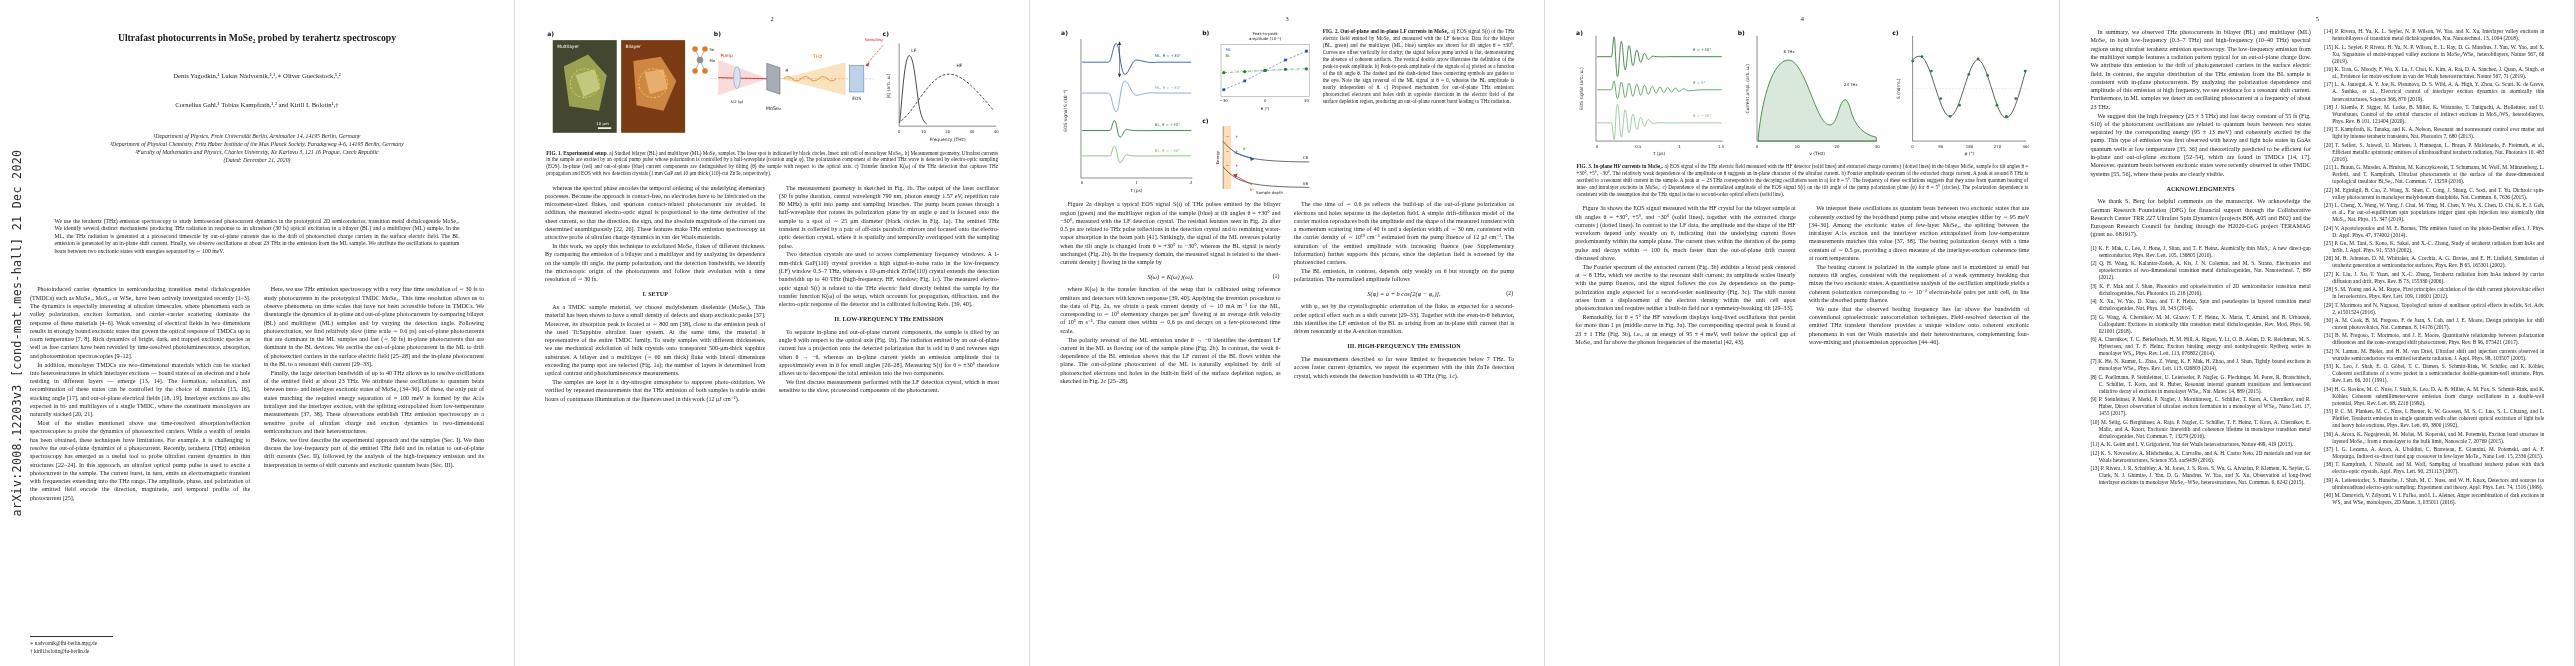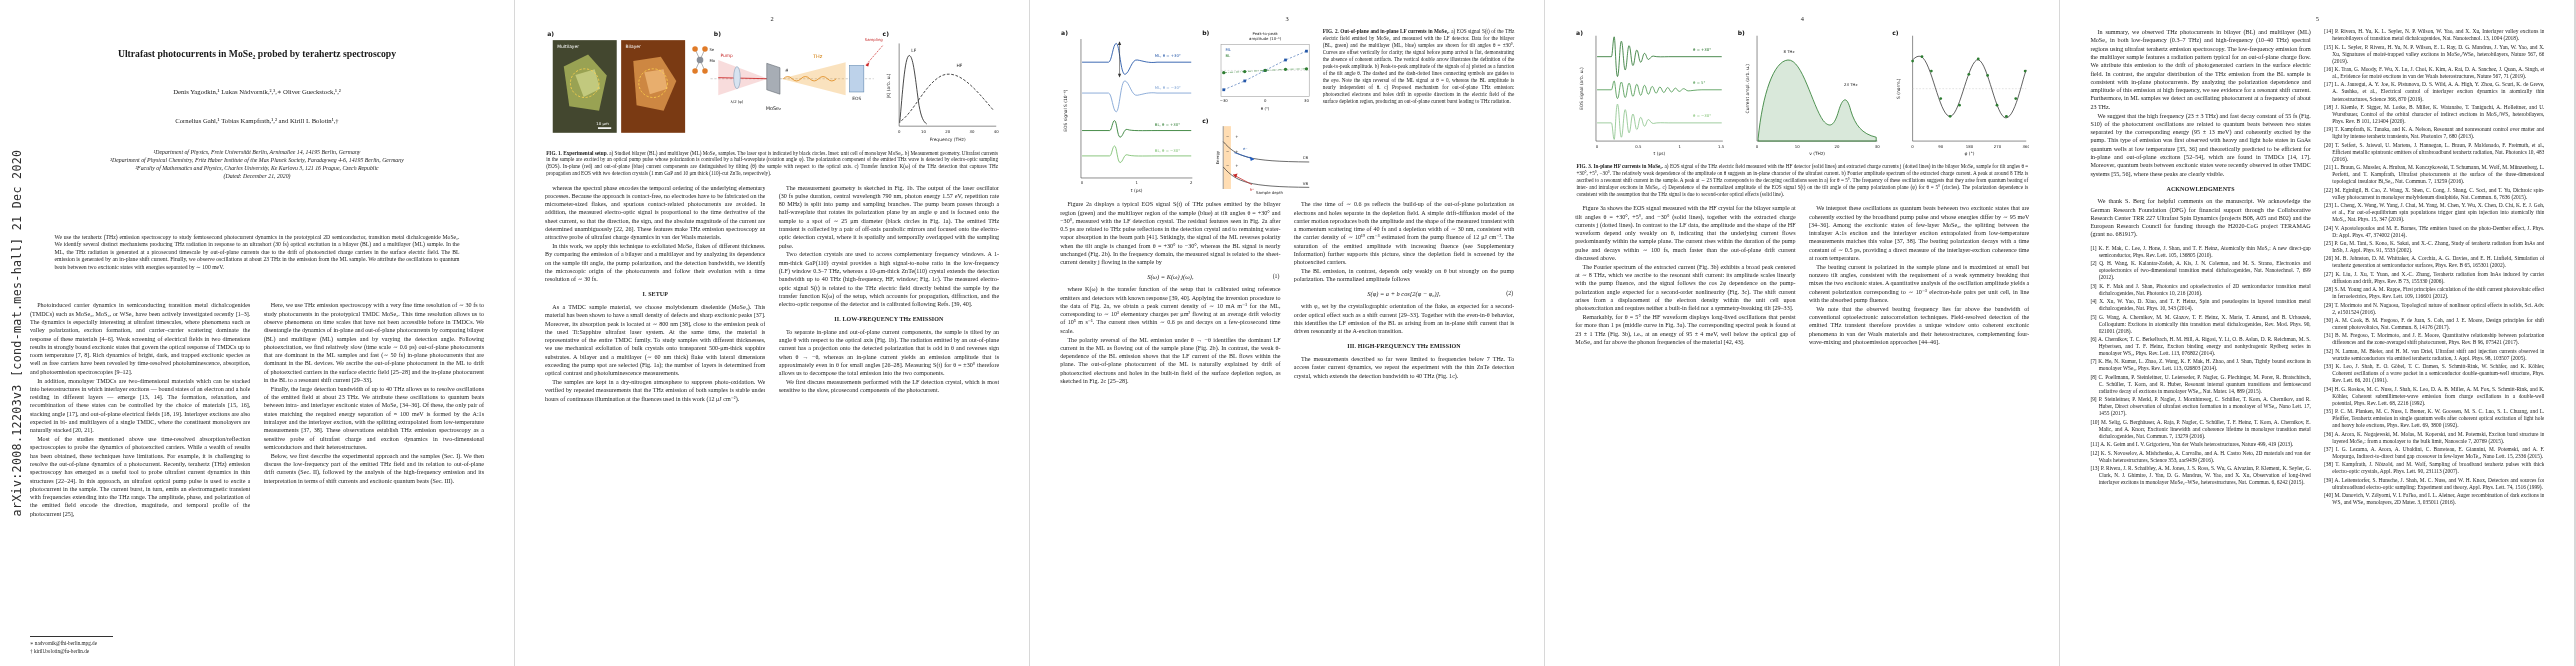--- a/index.html
+++ b/index.html
@@ -1,21 +1,21 @@
 <!DOCTYPE html>
 <html style="font-size:9px"><head>
 <meta charset="utf-8">
 <style>
   * { margin:0; padding:0; box-sizing:border-box; }
   html,body { width:2576px; height:667px; }
   body { background:#d8d8d8; font-family:"Liberation Serif","DejaVu Serif",serif; color:#1a1a1a; }
   .spread { display:flex; width:2575px; height:667px; gap:1.1px; }
   .page { width:514px; height:667px; background:#ffffff; position:relative; overflow:hidden;
           padding:14.5px 30px 12.2px; display:flex; flex-direction:column; }
-  .page.first { padding-top:48px;gap:20px; }
+  .page.first { padding-top:32px;gap:20px; }
   .pageno { text-align:center; font-size:6.4px; margin-bottom:6.7px; }
   .arxiv { position:absolute; left:16.7px; top:333px; transform:translate(-50%,-50%) rotate(-90deg);
            white-space:nowrap; font-size:11.7px; color:#2e2e2e; letter-spacing:0.3px;
            font-family:"DejaVu Sans Mono",monospace; }
   .title { text-align:center; font-size:9.7px; font-weight:bold; margin:0 5.6px 7.8px; }
   .authors { text-align:center; font-size:6.7px; line-height:1.4; }
   .affil { text-align:center; font-style:italic; font-size:5.8px; line-height:1.38; }
   .affils { margin-top:3.3px; }
   .dated { text-align:center; font-size:5.6px; margin:5px 0 7.8px; }
   .abstract { font-size:5.7px; line-height:1.33; text-align:justify; margin:0 24.5px 10px; }

